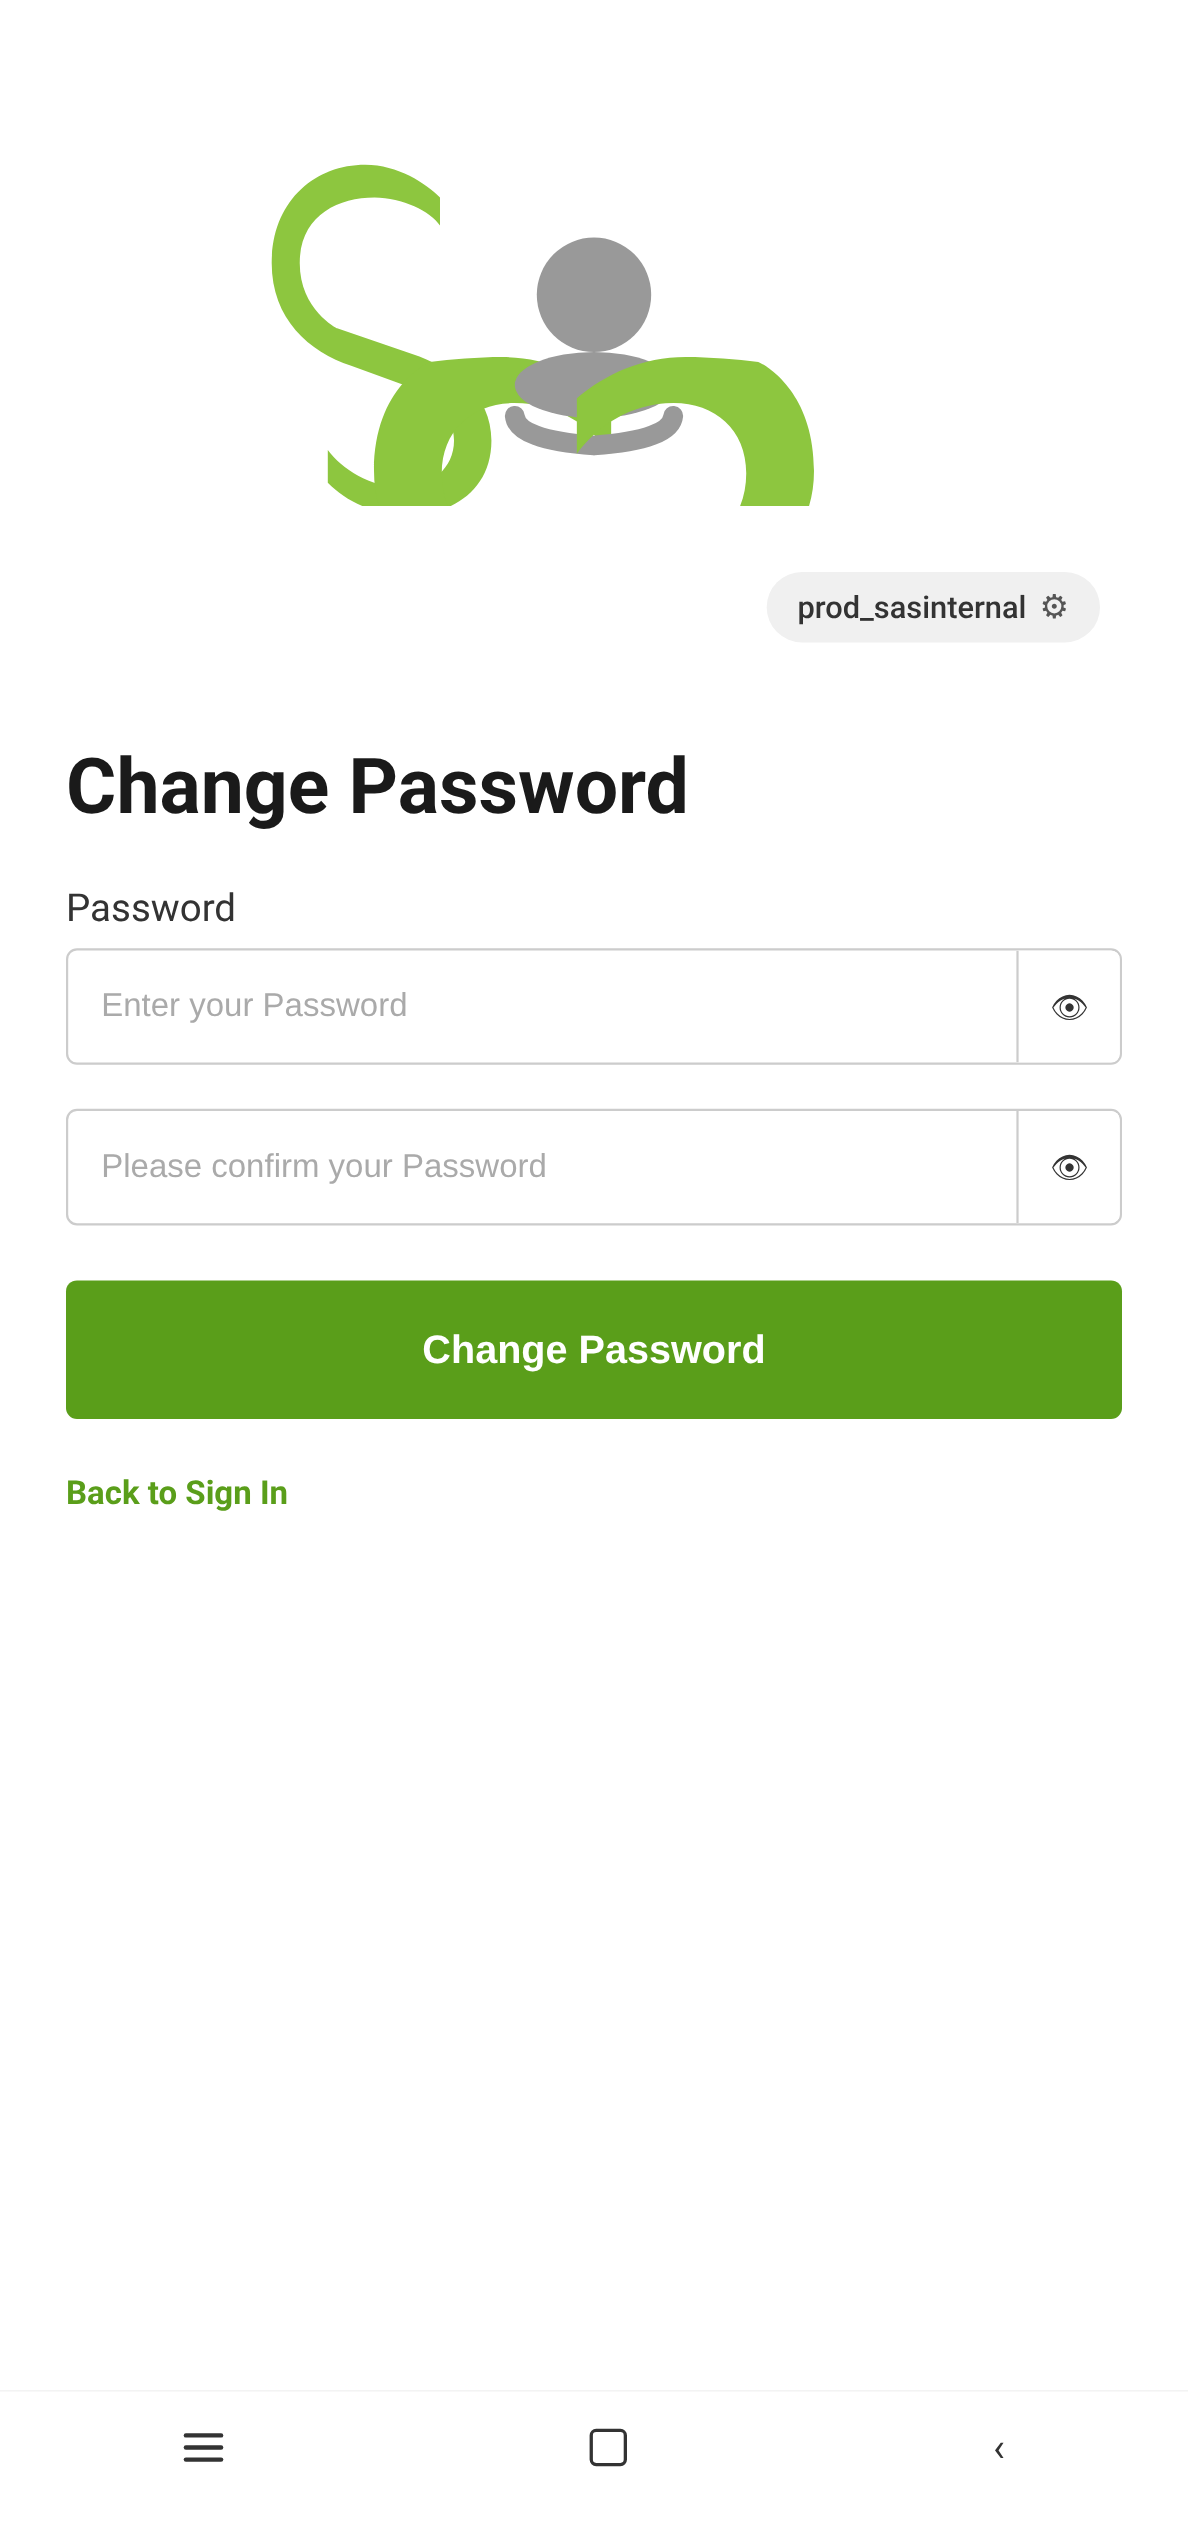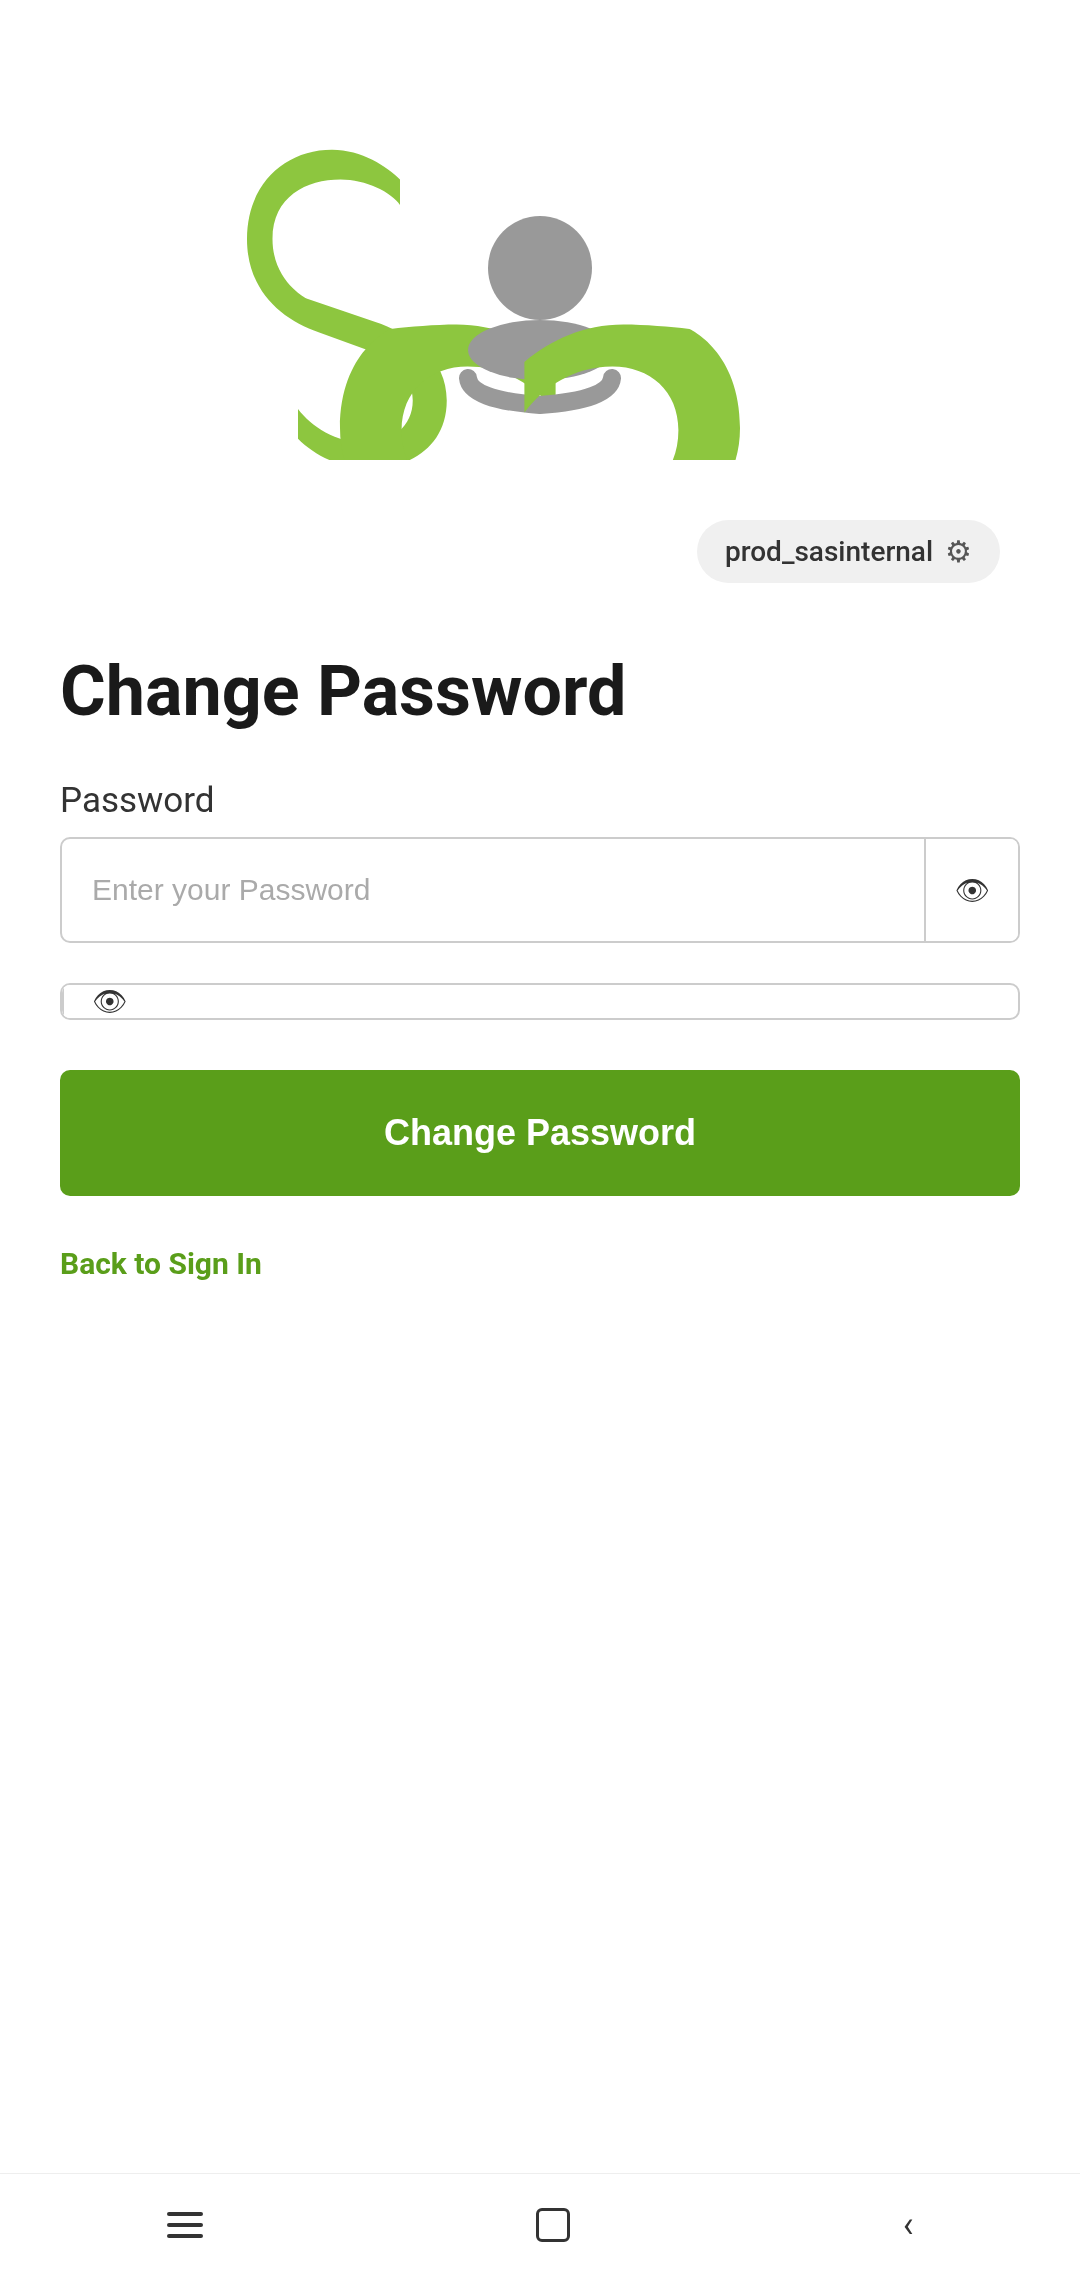--- a/index.html
+++ b/index.html
@@ -59,20 +59,21 @@
       font-weight: 500;
     }
 
     .gear-icon {
       font-size: 30px;
       color: #555;
     }
 
     .form-container {
       width: 100%;
+      margin-top: 24px;
     }
 
     .page-title {
       font-size: 70px;
       font-weight: 700;
       color: #1a1a1a;
       margin-bottom: 50px;
       line-height: 1.1;
     }
 
@@ -281,20 +282,21 @@
         <input type="password" class="form-input" placeholder="Enter your Password" style="">
         <button class="eye-toggle">
           <span class="eye-icon">👁</span>
         </button>
       </div>
     </div>
 
     
     <div class="form-group">
       <div class="input-wrapper">
+        <input type="password" class="form-input" placeholder="Please confirm your Password" style="">
         <button class="eye-toggle">
           <span class="eye-icon">👁</span>
         </button>
       </div>
     </div>
 
     
     <button class="change-password-btn">Change Password</button>
 
     

